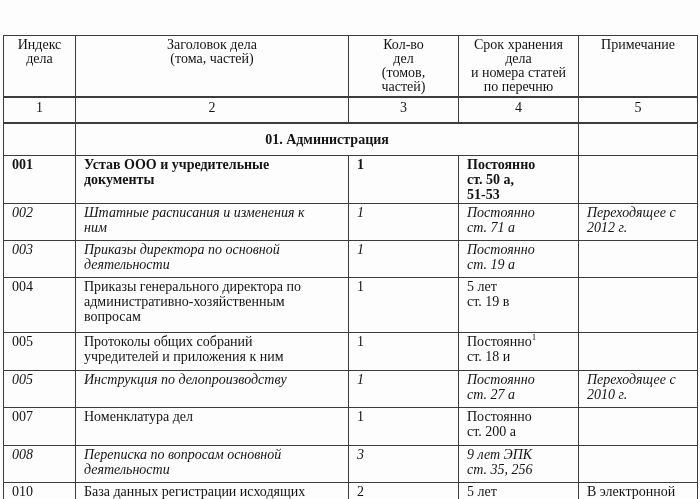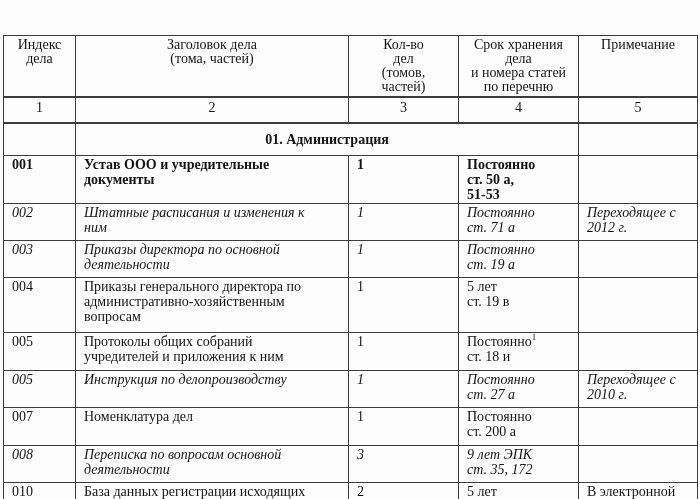--- a/index.html
+++ b/index.html
@@ -157,21 +157,21 @@
         <td>Номенклатура дел</td>
         <td>1</td>
         <td class="c-term"><span>Постоянно</span><sup></sup><div>ст. 200 а</div></td>
         <td></td>
       </tr>
       <tr class="hB">
         <td>008</td>
         <td>Переписка по вопросам основной
 деятельности</td>
         <td>3</td>
-        <td class="c-term"><span>9 лет ЭПК</span><sup></sup><div>ст. 35, 172</div></td>
+        <td class="c-term"><span>9 лет ЭПК</span><sup></sup><div>ст. 35, 256</div></td>
         <td></td>
       </tr>
       <tr class="hE">
         <td>010</td>
         <td>База данных регистрации исходящих
 документов</td>
         <td>2</td>
         <td class="c-term"><span>5 лет</span><sup></sup><div>ст. 258 г</div></td>
         <td>В электронной
 форме</td>

